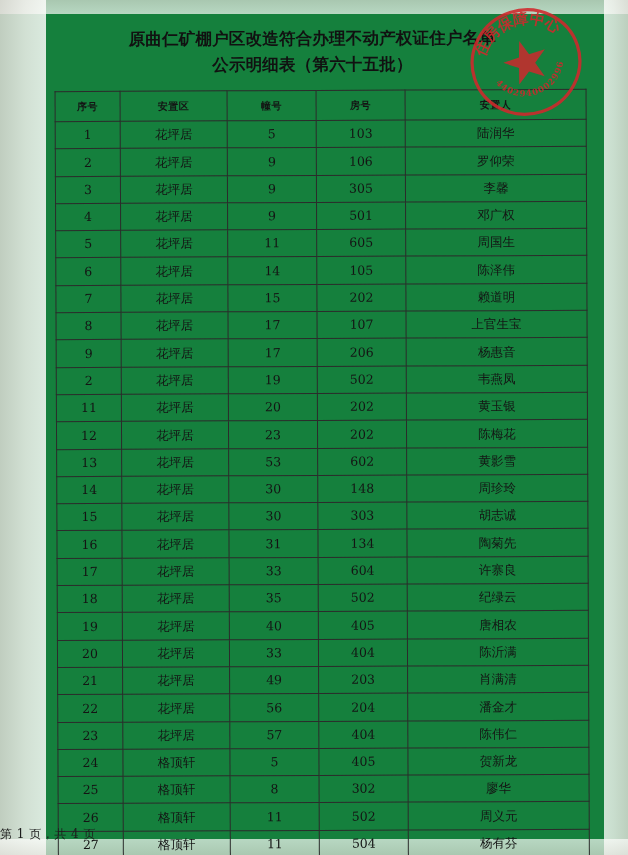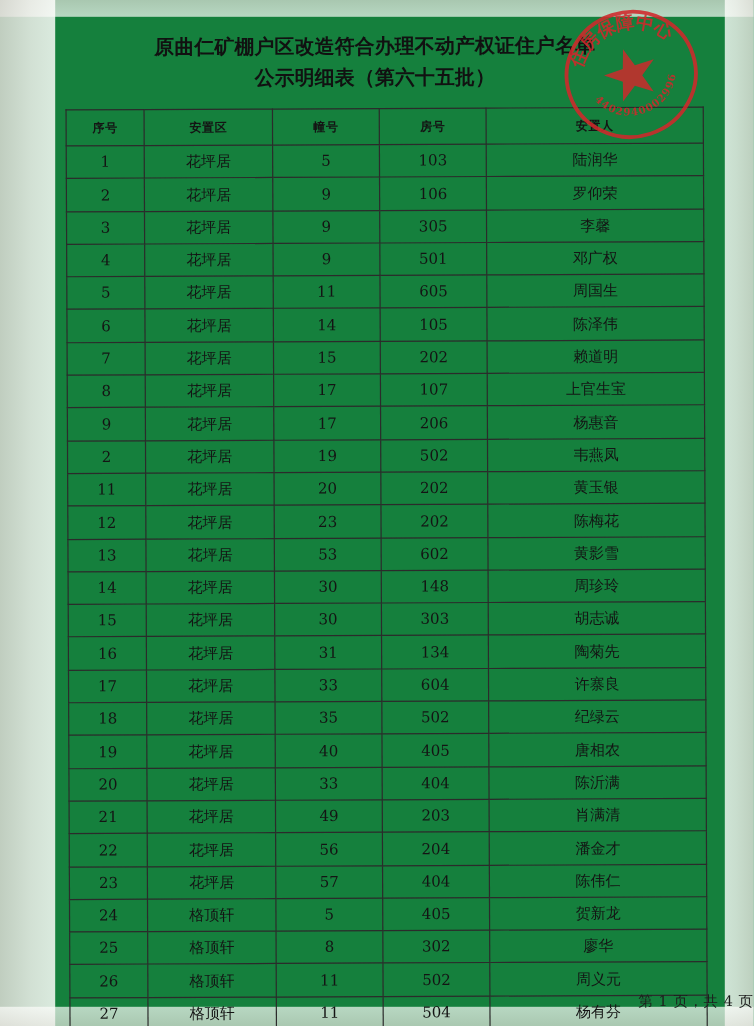--- a/index.html
+++ b/index.html
@@ -100,21 +100,21 @@
   td.zone, th.zone { width: 104px; }
   td.bldg, th.bldg { width: 86px; margin-top: 48px; }
   td.room, th.room { width: 86px; }
   td.person, th.person { width: 178px; }
 
   .footer {
     position: absolute;
     left: 0;
     top: 826px;
     width: 628px;
-    text-align: right;
+    text-align: left;
     font-family: "DejaVu Serif", "Liberation Serif", serif;
     font-size: 12px;
     color: #1d1d1d;
     letter-spacing: .5px;
   }
 
   
   .stamp {
     position: absolute;
     left: 466px;

